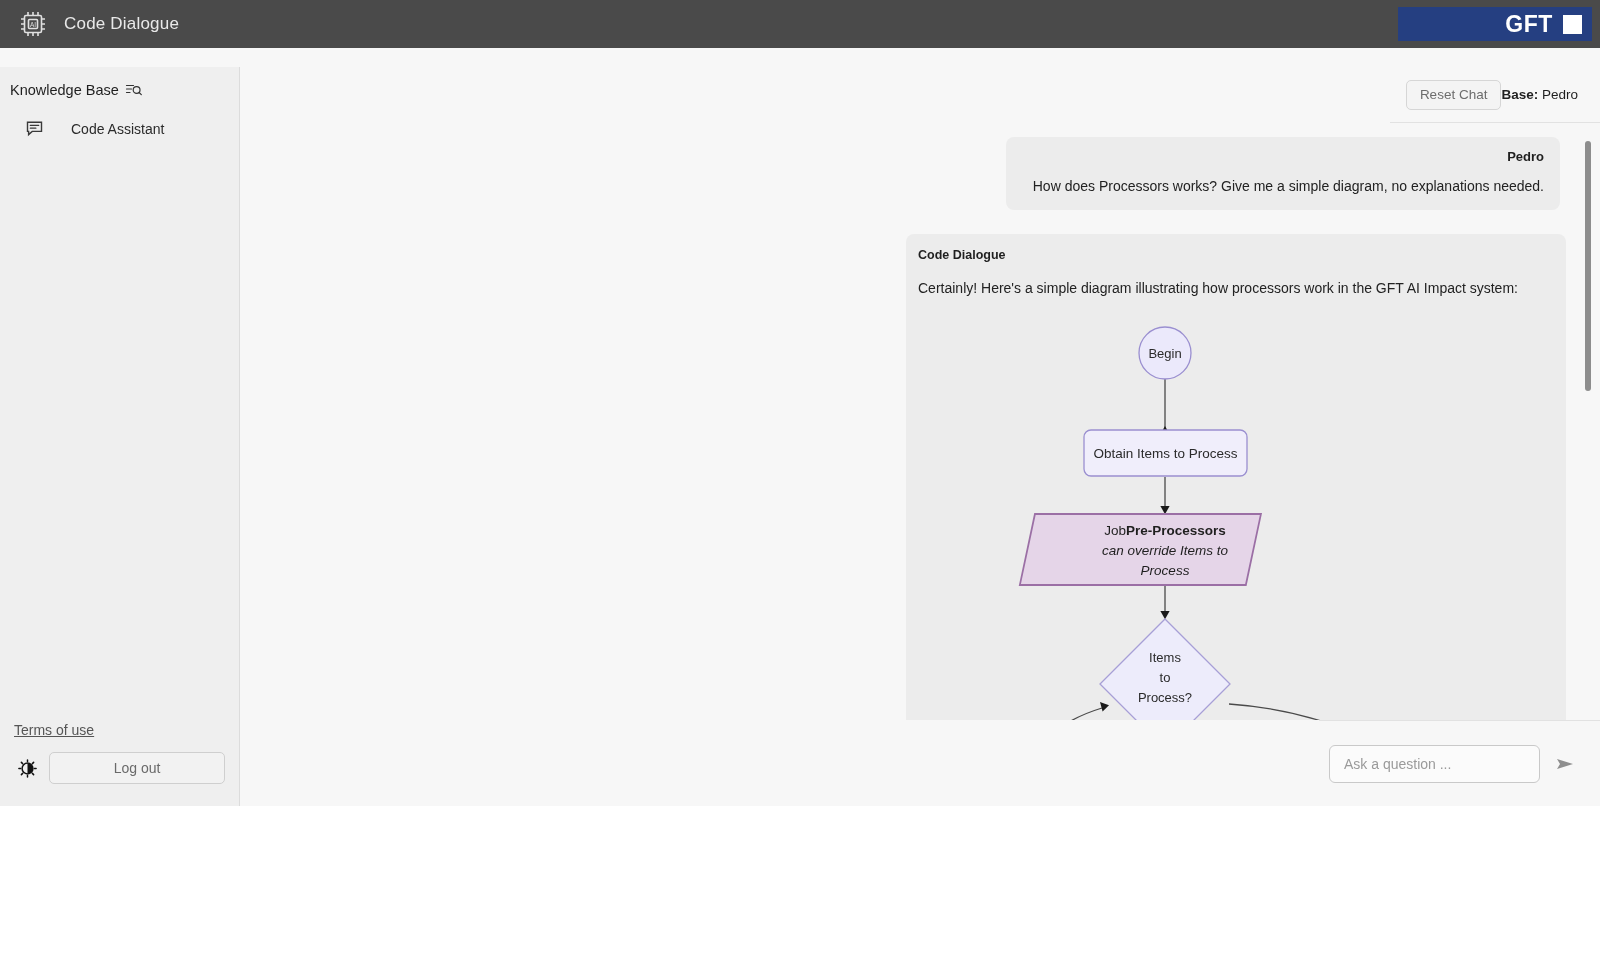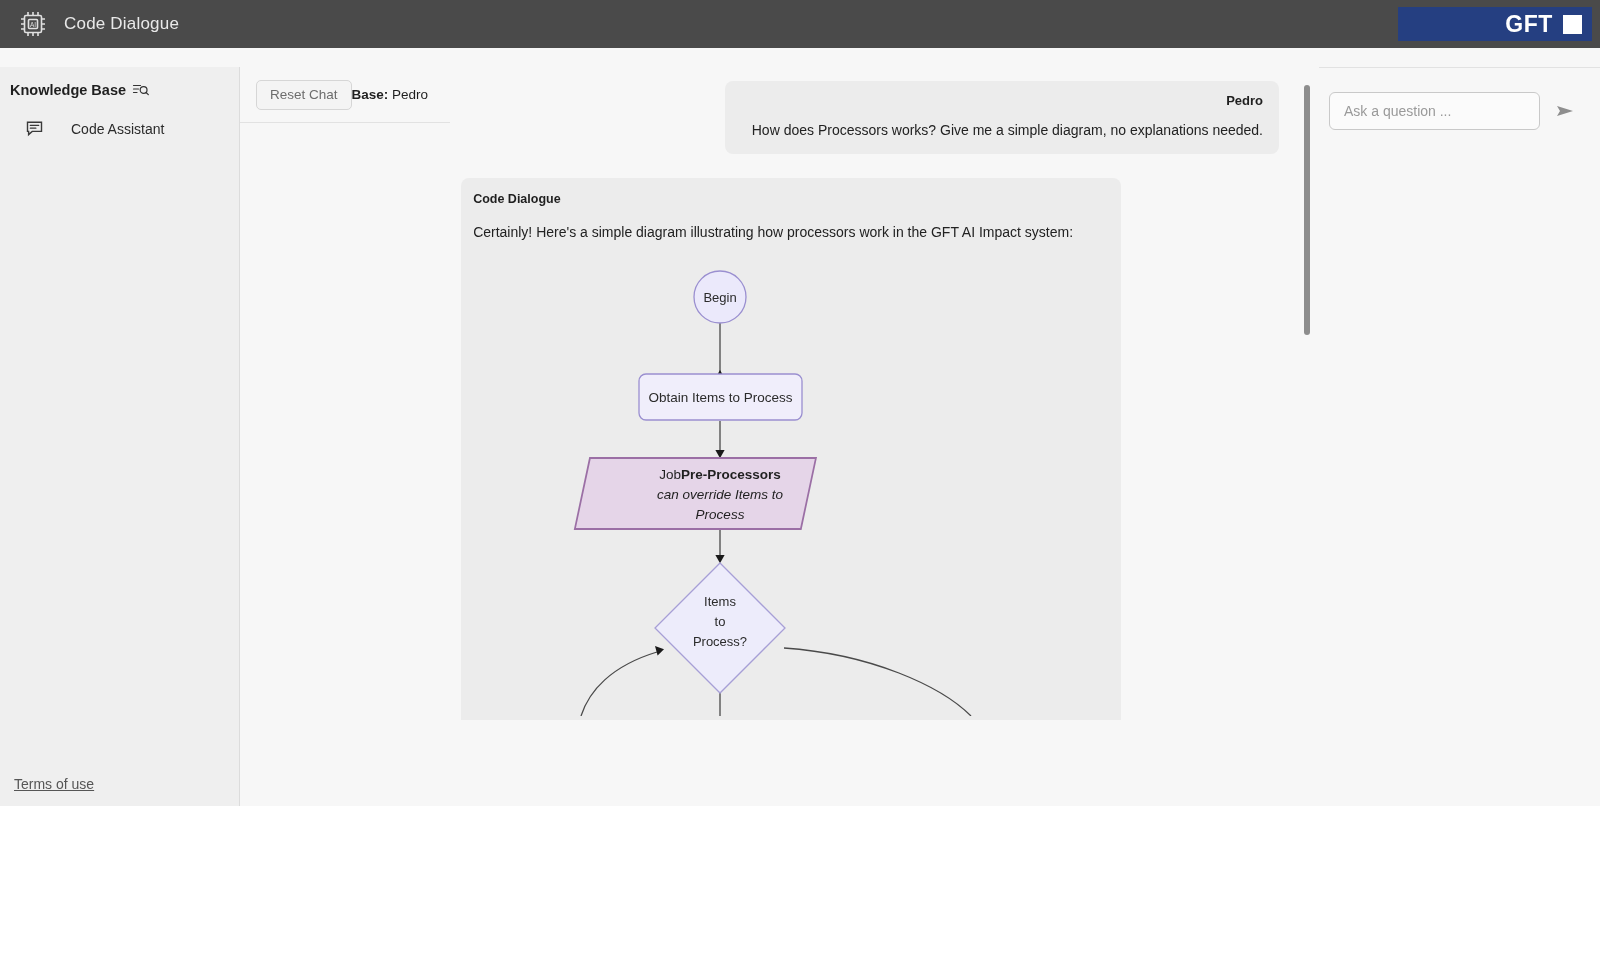--- a/index.html
+++ b/index.html
@@ -51,21 +51,21 @@
     width: 240px; min-width: 240px;
     background: #efefef;
     border-right: 1px solid #dcdcdc;
     display: flex; flex-direction: column;
     padding-top: 14px;
   }
   .kb-header {
     display: flex; align-items: center; gap: 6px;
     padding: 0 12px 0 10px; margin-bottom: 16px;
   }
-  .kb-title { font-size: 14.5px; font-weight: bold; color: #1f1f1f; }
+  .kb-title { font-size: 14.5px; font-weight: normal; color: #1f1f1f; }
   .kb-filter-icon { width: 17px; height: 17px; display:block; }
   .kb-item {
     display: flex; align-items: center;
     padding: 6px 10px 6px 26px; gap: 28px; cursor: pointer;
   }
   .kb-item-icon { width: 17px; height: 17px; display:block; }
   .kb-item-label { font-size: 14px; color: #2b2b2b; }
   .sidebar-spacer { flex: 1; }
   .terms-link {
     font-size: 14px; color: #555; text-decoration: underline;
@@ -77,21 +77,21 @@
   }
   .theme-toggle { width: 19px; height: 19px; display:block; cursor:pointer; }
   .logout-btn {
     flex: 1; height: 32px;
     background: #f2f2f2; border: 1px solid #cfcfcf; border-radius: 5px;
     color: #6a6a6a; font-size: 14px; cursor: pointer;
     font-family: "Liberation Sans", sans-serif;
   }
 
   
-  .chat-col { flex: 1; display: flex; flex-direction: row; min-width: 0; background:#f7f7f7; }
+  .chat-col { flex: 1; display: flex; flex-direction: column; min-width: 0; background:#f7f7f7;align-items:flex-end; }
   .chat-header {
     height: 56px; min-height: 56px;
     border-bottom: 1px solid #e2e2e2;
     display: flex; align-items: center; justify-content: space-between;
     padding: 0 22px 0 16px; background: #f7f7f7;
   }
   .reset-btn {
     height: 30px; padding: 0 13px;
     background: #f4f4f4; border: 1px solid #d6d6d6; border-radius: 5px;
     color: #6d6d6d; font-size: 13.5px; cursor: pointer;
@@ -202,20 +202,32 @@
             <path d="M4.3 5.4h8.4M4.3 8.2h5.6" stroke="#3a3a3a" stroke-width="1.2" stroke-linecap="round"></path>
           </svg>
         </span>
         <span class="kb-item-label">Code Assistant</span>
       </div>
 
       <div class="sidebar-spacer"></div>
 
       <span class="terms-link">Terms of use</span>
 
+      <div class="sidebar-bottom">
+        <span class="theme-toggle">
+          <svg viewBox="0 0 19 19" width="19" height="19">
+            <circle cx="9.5" cy="9.5" r="5.4" fill="none" stroke="#111" stroke-width="1.5"></circle>
+            <path d="M9.5 4.1a5.4 5.4 0 0 1 0 10.8z" fill="#111"></path>
+            <g stroke="#111" stroke-width="1.5" stroke-linecap="round">
+              <path d="M9.5 .9v1.7M9.5 16.4v1.7M.9 9.5h1.7M16.4 9.5h1.7M3.4 3.4l1.2 1.2M14.4 14.4l1.2 1.2M15.6 3.4l-1.2 1.2M4.6 14.4l-1.2 1.2"></path>
+            </g>
+          </svg>
+        </span>
+        <button class="logout-btn">Log out</button>
+      </div>
     </div>
 
     <div class="chat-col">
 
       <div class="chat-header">
         <button class="reset-btn">Reset Chat</button>
         <div class="user-label">
           <b>Base:</b>
           <span>Pedro</span>
         </div>

